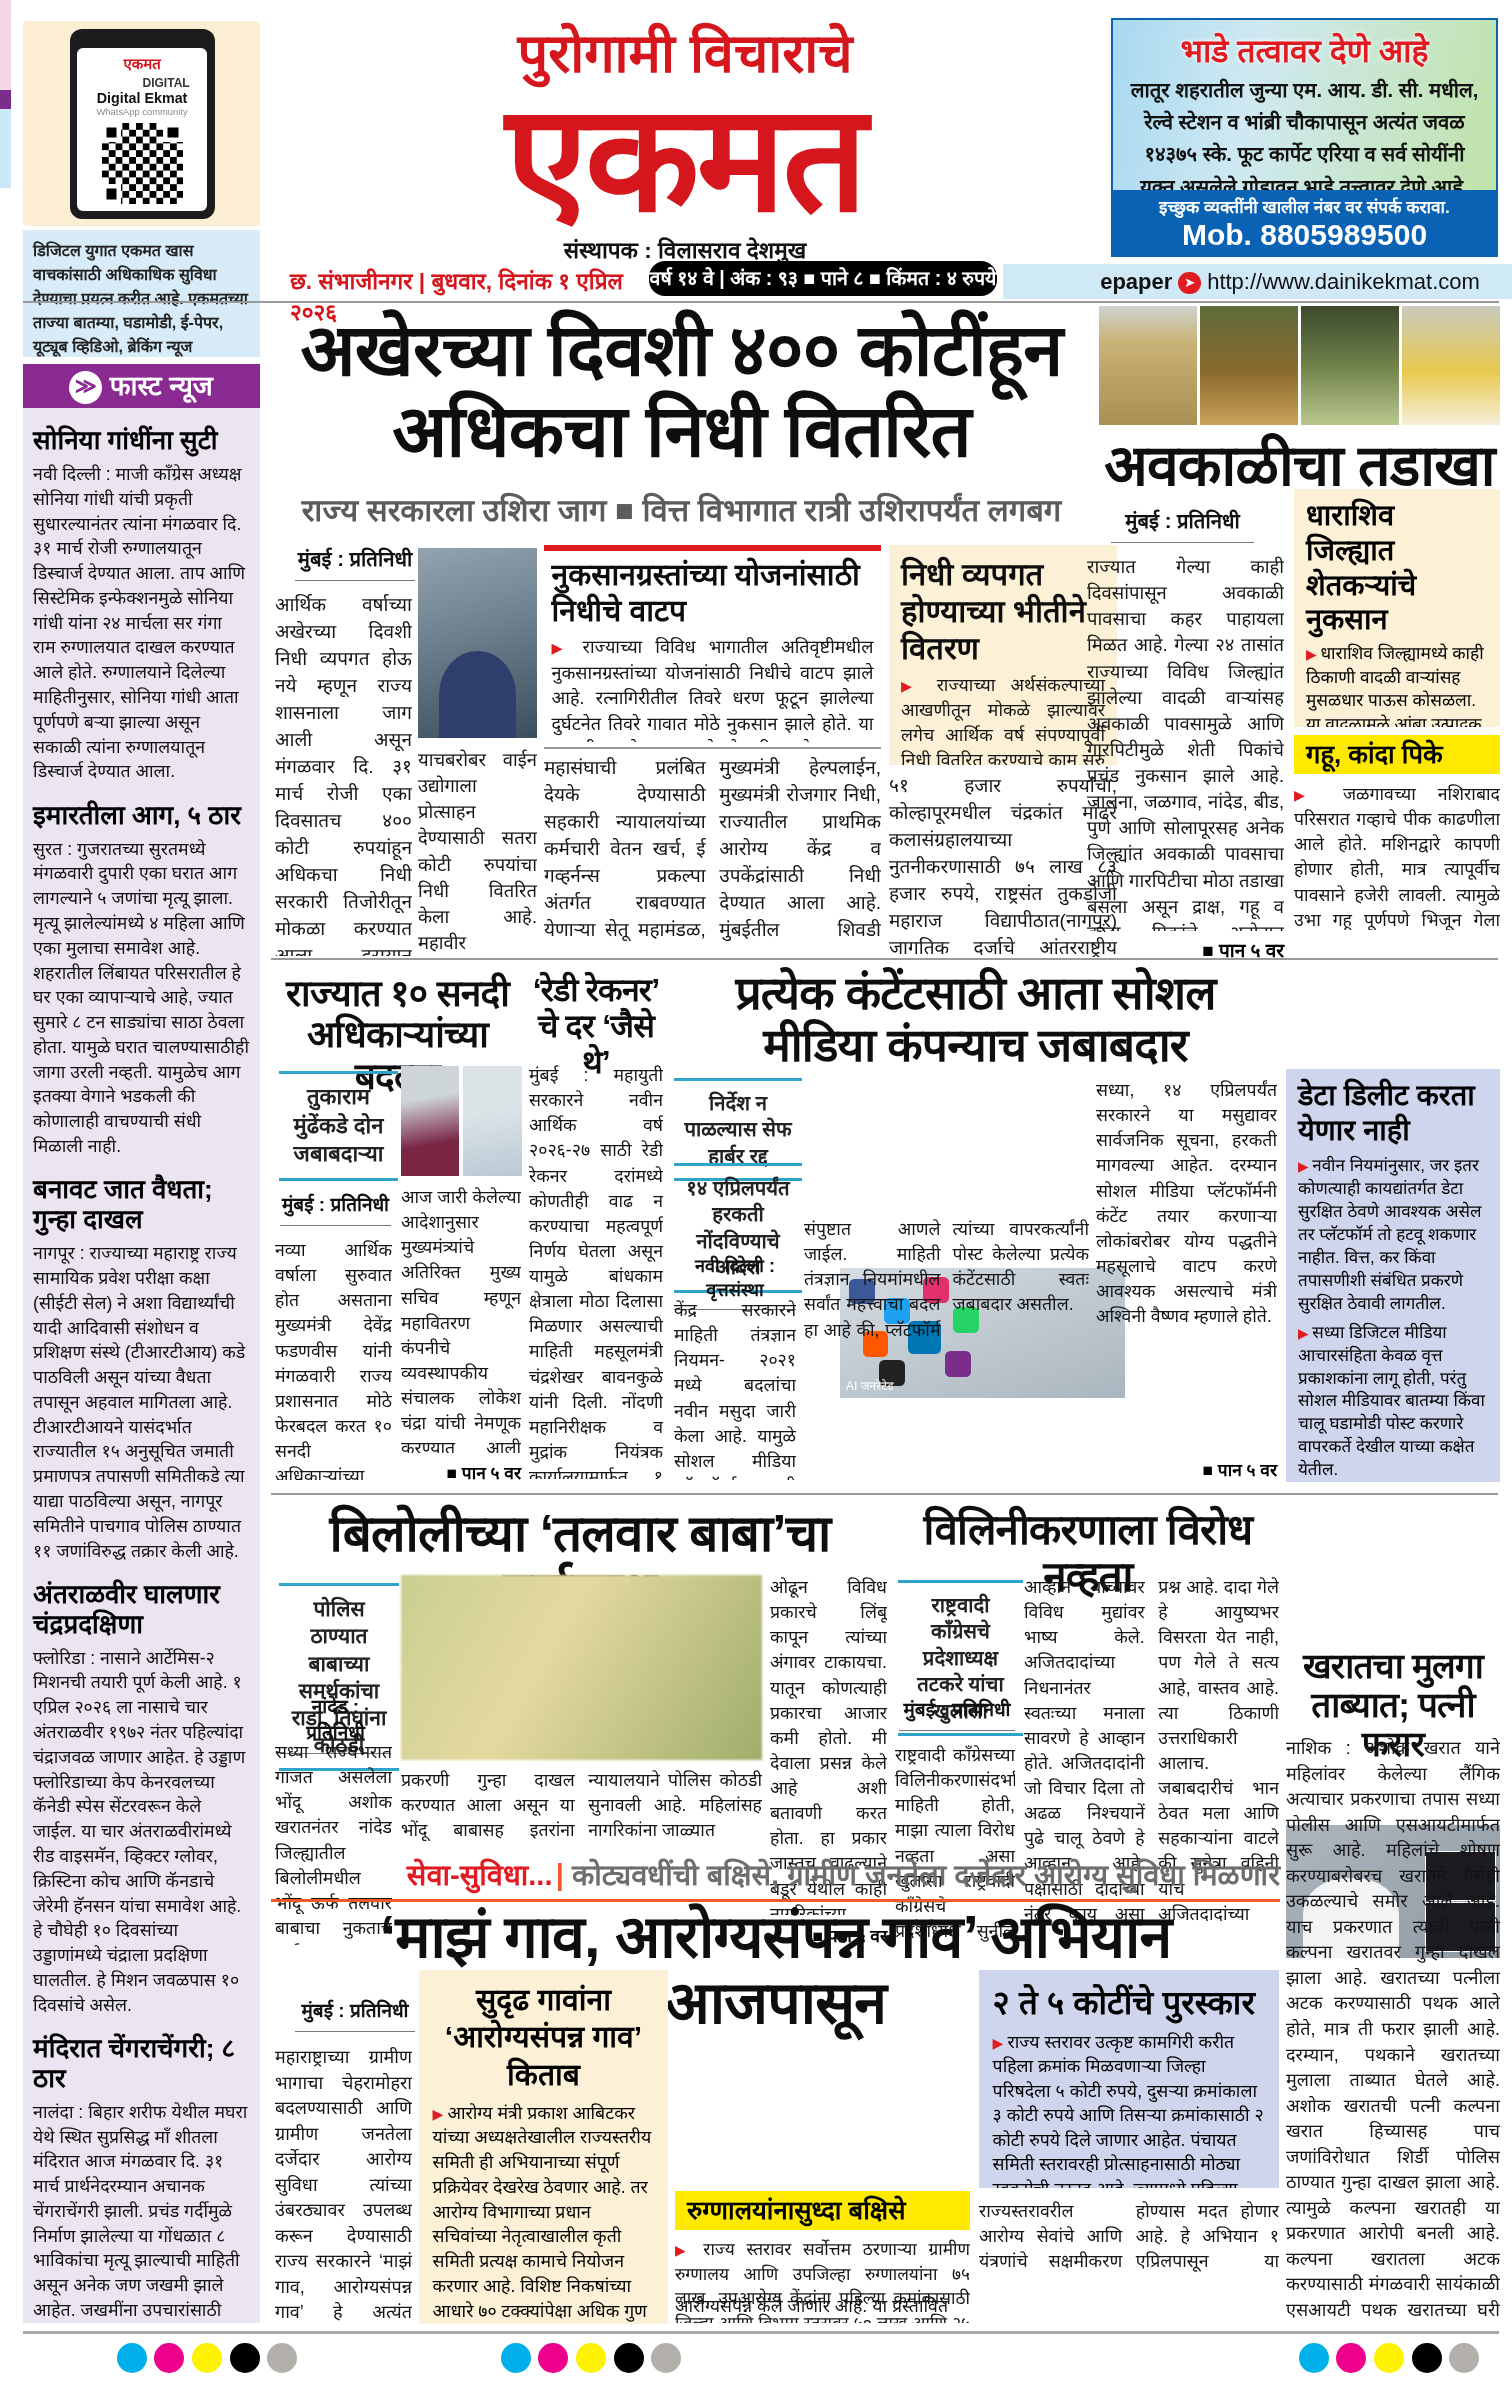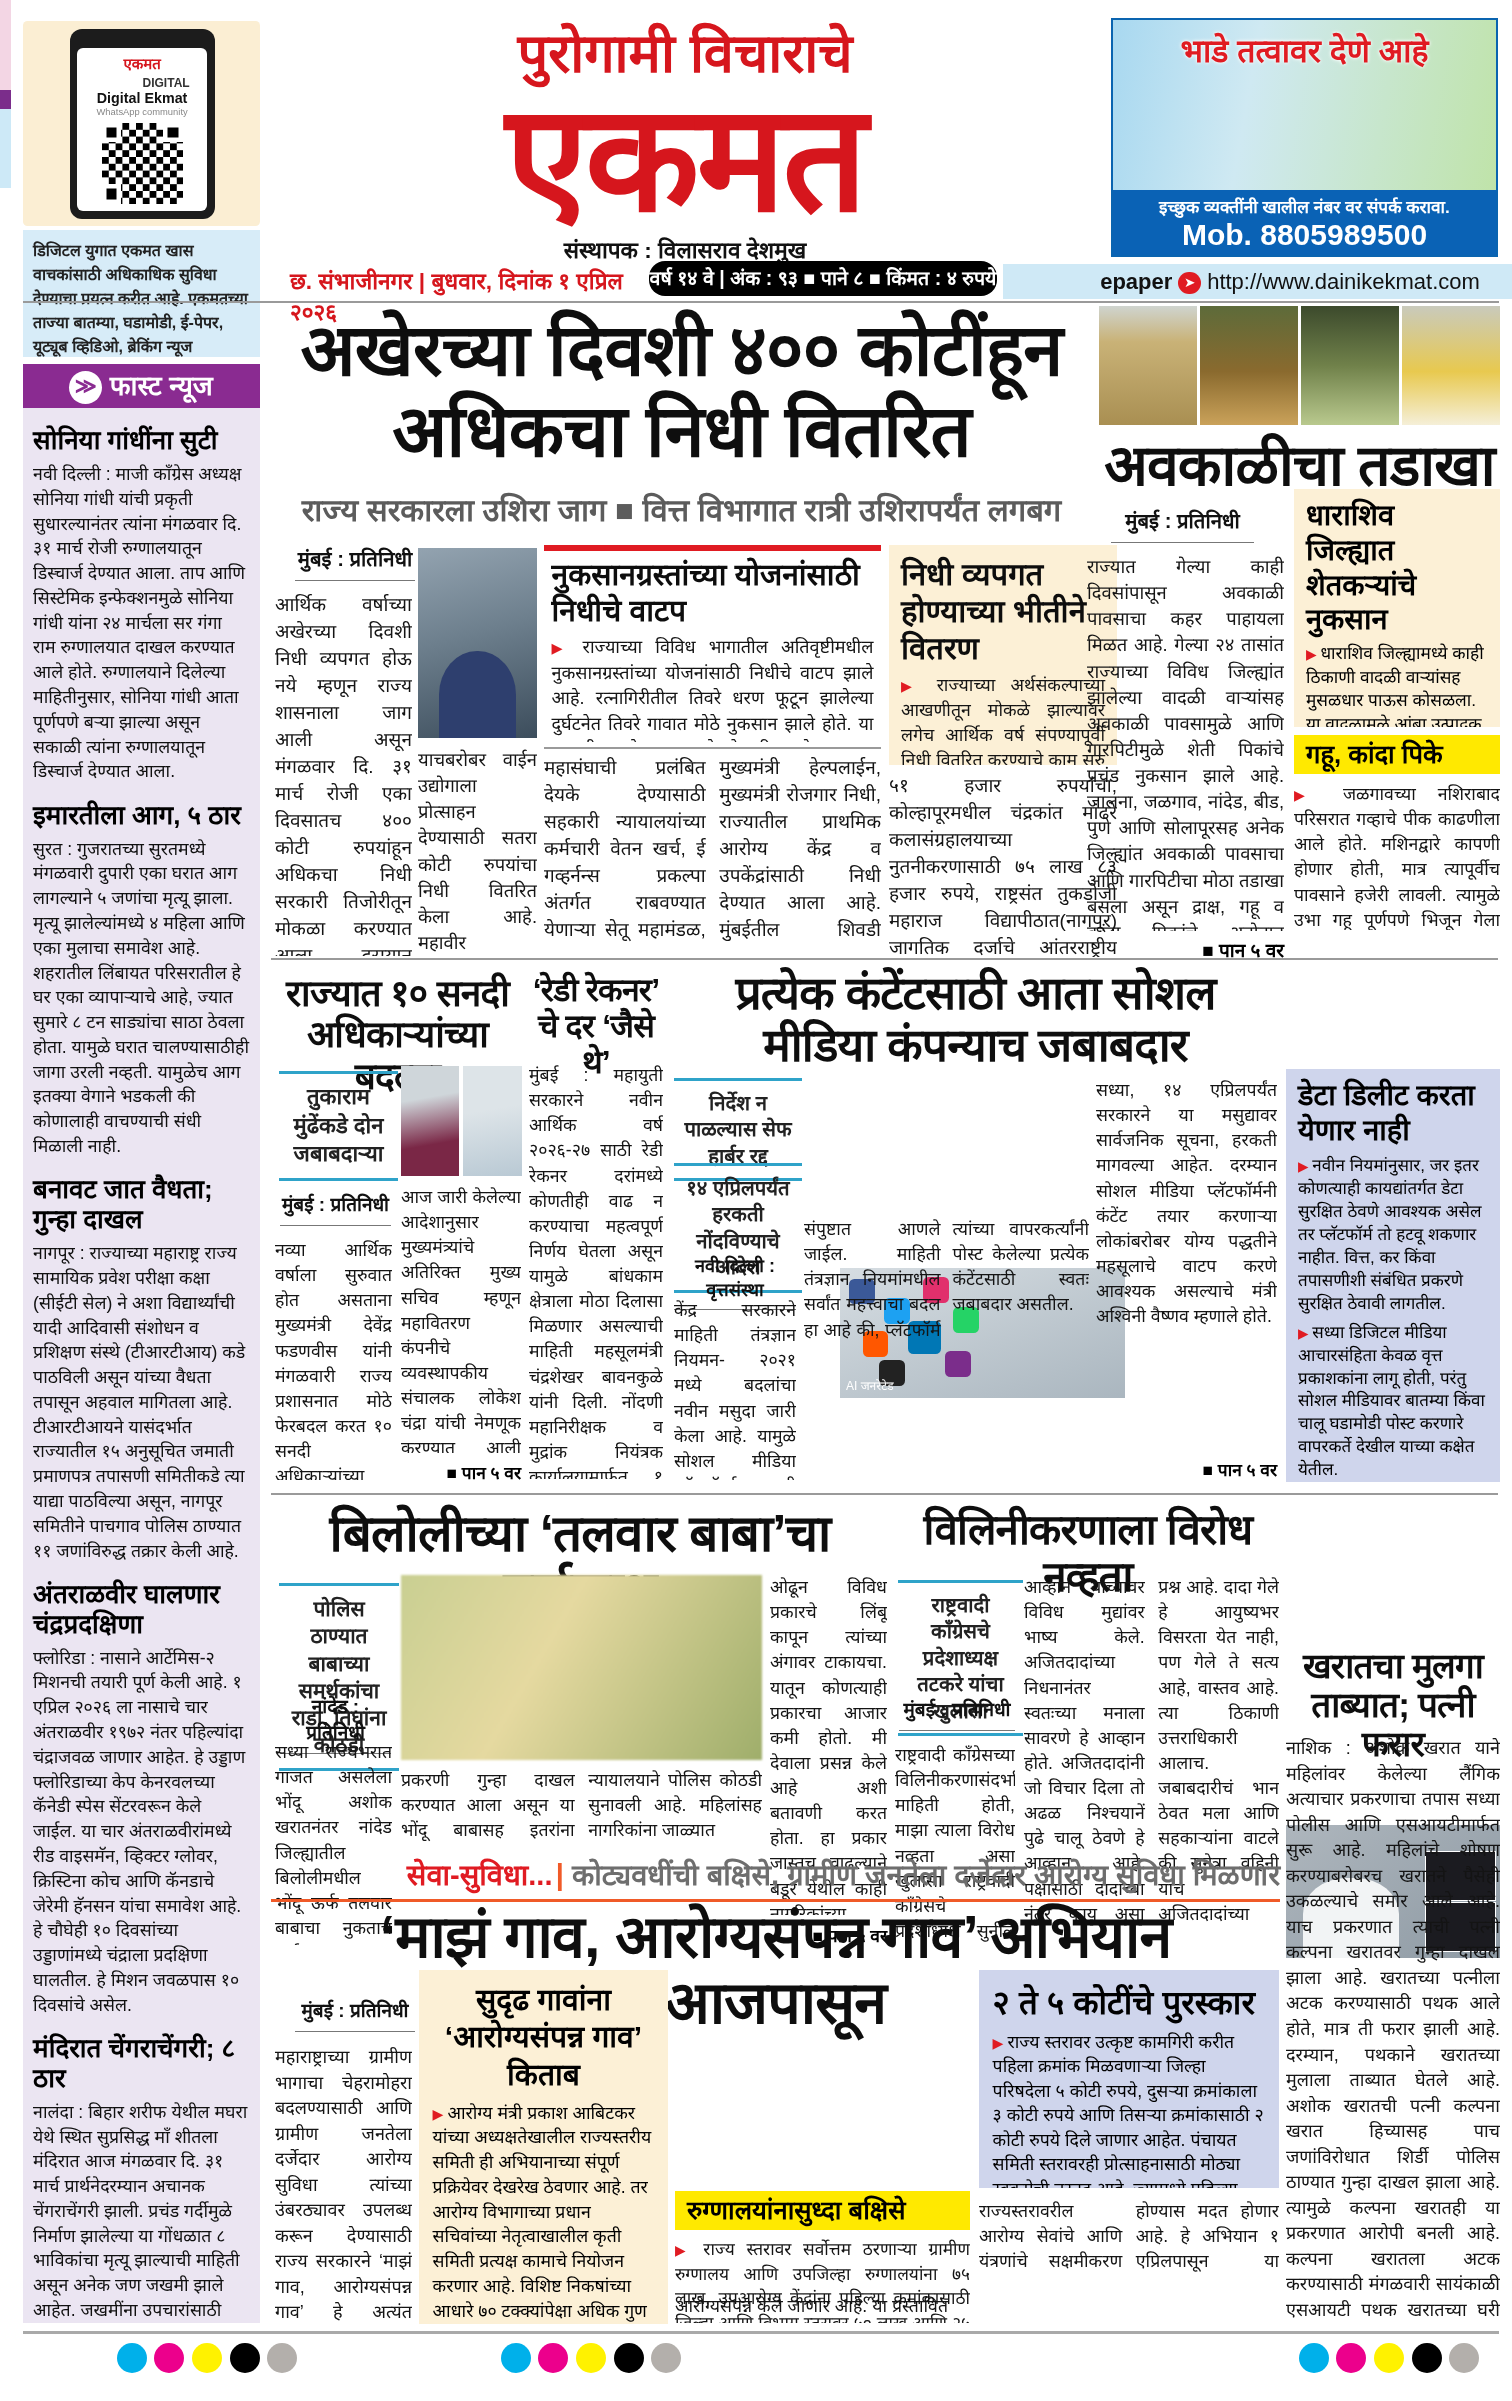--- a/index.html
+++ b/index.html
@@ -115,20 +115,21 @@
   </div>
 
   <div class="abs ctr" style="left:271px;top:13.6px;width:828px;">
     <div class="tagline">पुरोगामी विचाराचे</div>
     <div class="mast-title">एकमत</div>
     <div class="founder" style="margin-top:4.5px;">संस्थापक : विलासराव देशमुख</div>
   </div>
 
   <div class="abs adbox ovh" style="left:1111px;top:18px;width:387px;height:239px;box-sizing:border-box;">
     <div class="adtitle" style="margin-top:7.5px;">भाडे तत्वावर देणे आहे</div>
+    <div class="adbody ovh" style="padding:3px 13.6px;height:113px;">लातूर शहरातील जुन्या एम. आय. डी. सी. मधील, रेल्वे स्टेशन व भांब्री चौकापासून अत्यंत जवळ १४३७५ स्के. फूट कार्पेट एरिया व सर्व सोयींनी युक्त असलेले गोडावून भाडे तत्त्वावर देणे आहे.</div>
     <div class="adfoot abs" style="left:0;right:0;bottom:0;height:65px;">
       <div style="font-size:17.3px;font-weight:bold;padding-top:4.5px;">इच्छुक व्यक्तींनी खालील नंबर वर संपर्क करावा.</div>
       <div style="font-size:30px;font-weight:bold;">Mob. 8805989500</div>
     </div>
   </div>
 
   <div class="abs dl-red" style="left:290px;top:265px;width:354px;">छ. संभाजीनगर | बुधवार, दिनांक १ एप्रिल २०२६</div>
   <div class="abs dl-black" style="left:649px;top:261px;width:348px;height:35px;border-radius:16px;">वर्ष १४ वे | अंक : ९३ ■ पाने ८ ■ किंमत : ४ रुपये</div>
   <div class="abs dl-epaper ctr" style="left:1003px;top:264px;width:574px;height:35px;">
     <span style="font-weight:bold;">epaper</span>

